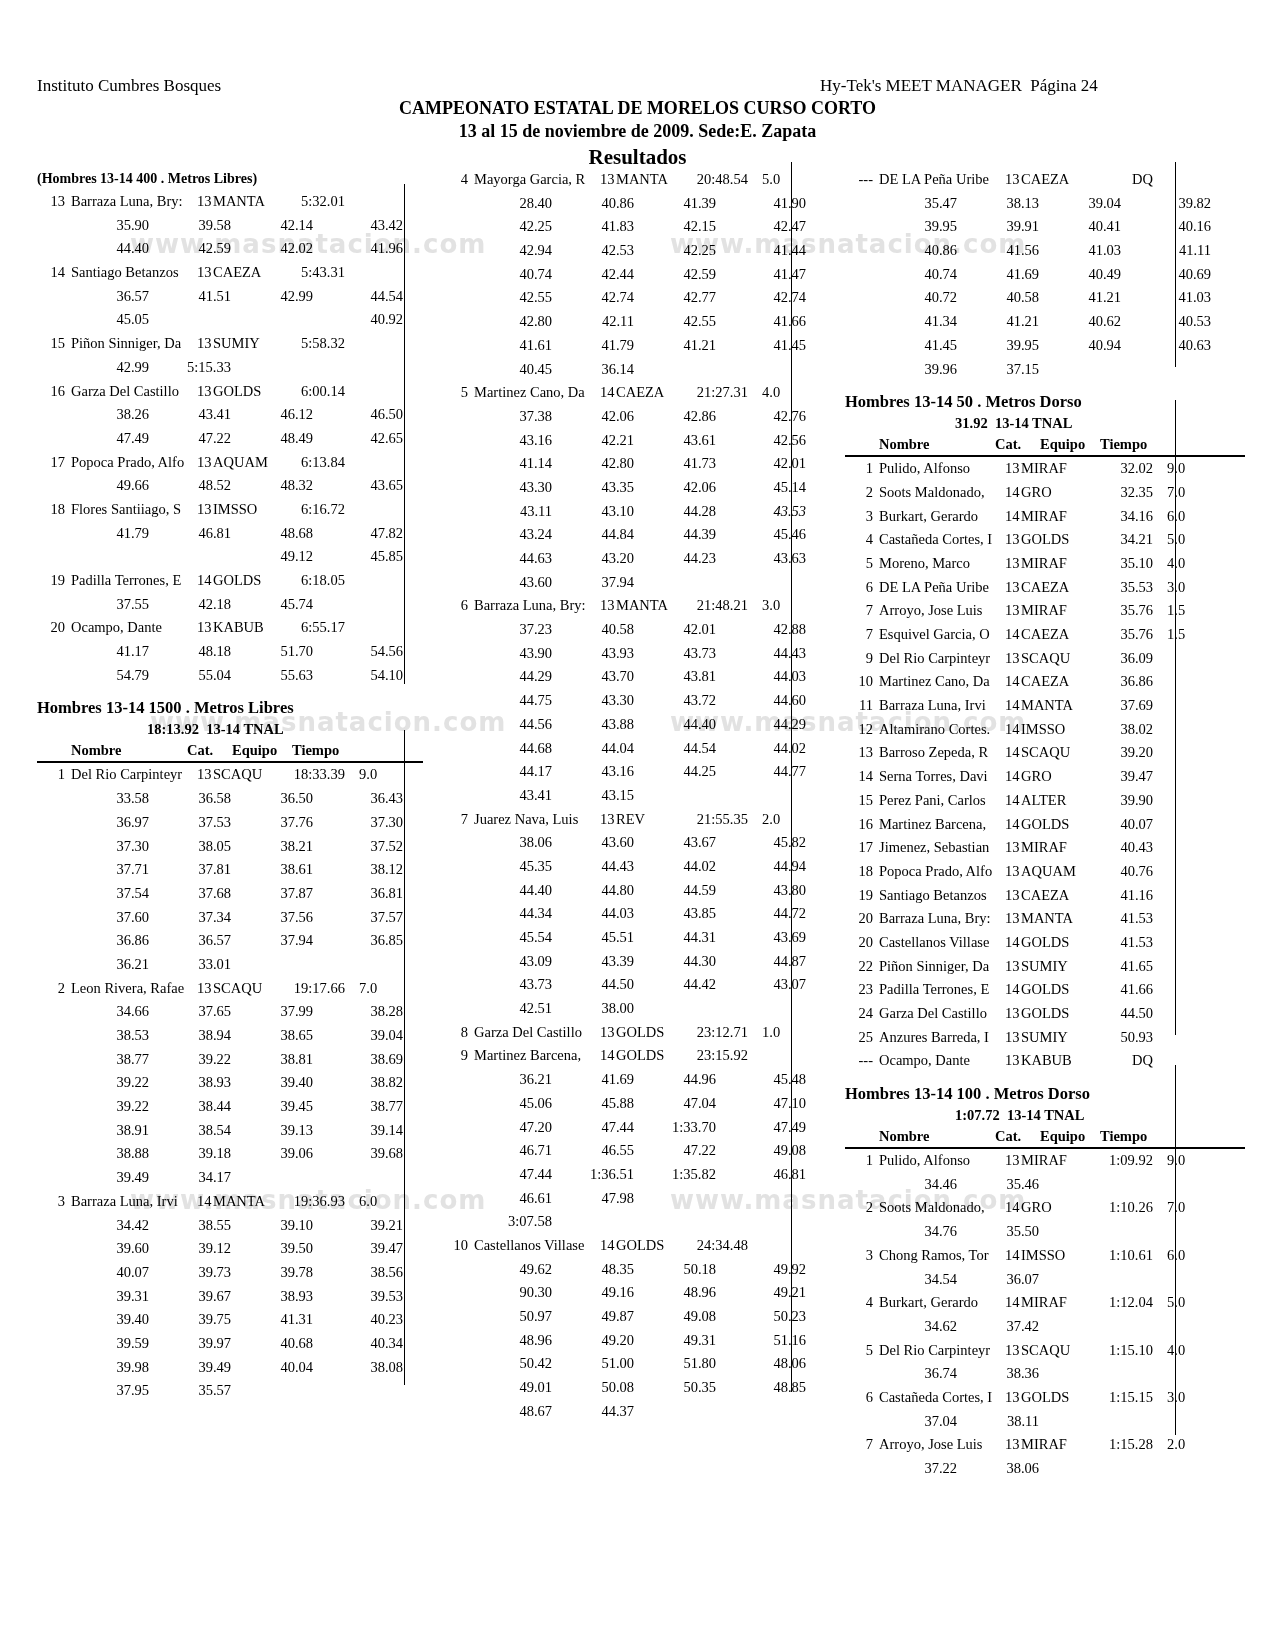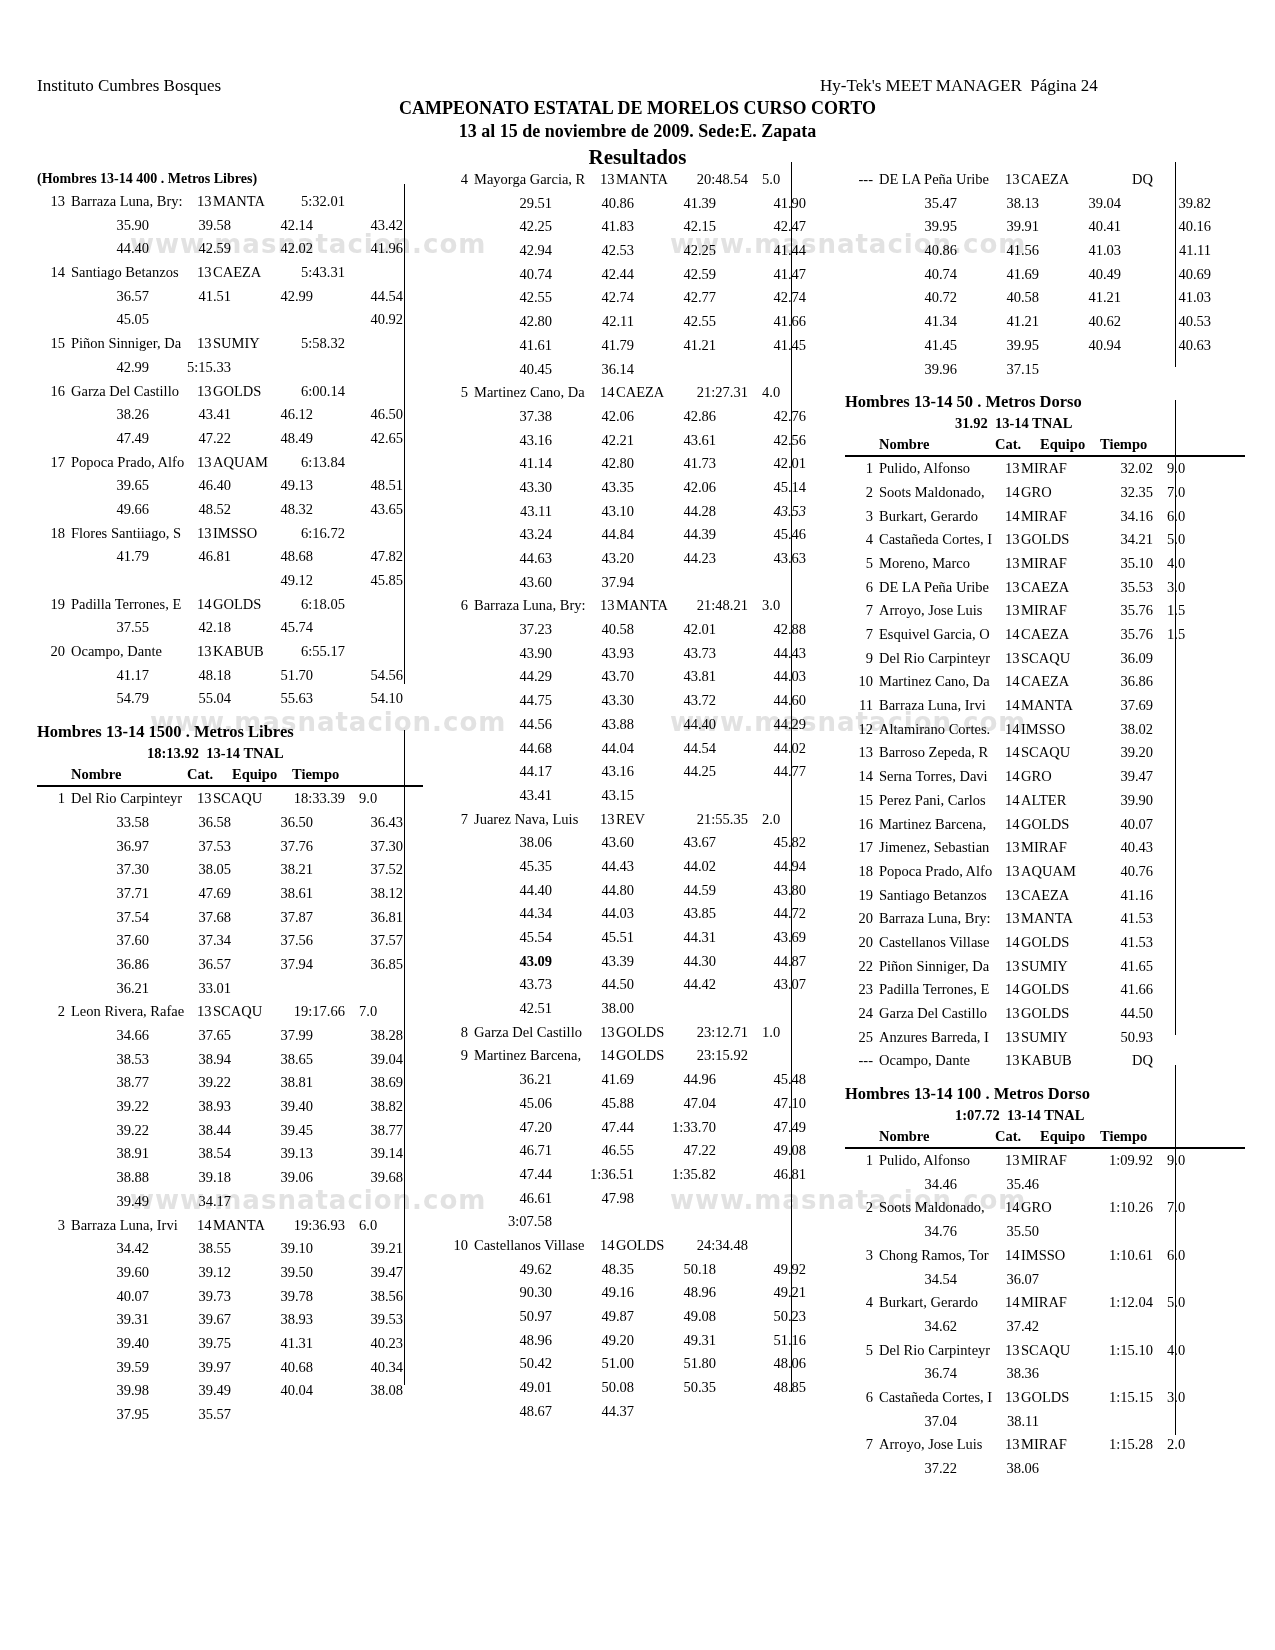--- a/index.html
+++ b/index.html
@@ -128,26 +128,20 @@
     </div>
     <div class="row">
       <span style="right:calc(100% - 28px); text-align:right;">17</span>
       <span style="left:34px; width:128px; overflow:hidden;">Popoca Prado, Alfo</span>
       <span style="left:160px;">13</span>
       <span style="left:176px;">AQUAM</span>
       <span style="right:calc(100% - 308px); text-align:right;">6:13.84</span>
       <span style="left:322px;"></span>
     </div>
     <div class="row">
-      <span style="right:calc(100% - 112px); text-align:right;">39.65</span>
-      <span style="right:calc(100% - 194px); text-align:right;">46.40</span>
-      <span style="right:calc(100% - 276px); text-align:right;">49.13</span>
-      <span style="right:calc(100% - 366px); text-align:right;">48.51</span>
-    </div>
-    <div class="row">
       <span style="right:calc(100% - 112px); text-align:right;">49.66</span>
       <span style="right:calc(100% - 194px); text-align:right;">48.52</span>
       <span style="right:calc(100% - 276px); text-align:right;">48.32</span>
       <span style="right:calc(100% - 366px); text-align:right;">43.65</span>
     </div>
     <div class="row">
       <span style="right:calc(100% - 28px); text-align:right;">18</span>
       <span style="left:34px; width:128px; overflow:hidden;">Flores Santiiago, S</span>
       <span style="left:160px;">13</span>
       <span style="left:176px;">IMSSO</span>
@@ -230,21 +224,21 @@
       <span style="right:calc(100% - 366px); text-align:right;">37.30</span>
     </div>
     <div class="row">
       <span style="right:calc(100% - 112px); text-align:right;">37.30</span>
       <span style="right:calc(100% - 194px); text-align:right;">38.05</span>
       <span style="right:calc(100% - 276px); text-align:right;">38.21</span>
       <span style="right:calc(100% - 366px); text-align:right;">37.52</span>
     </div>
     <div class="row">
       <span style="right:calc(100% - 112px); text-align:right;">37.71</span>
-      <span style="right:calc(100% - 194px); text-align:right;">47.69</span>
+      <span style="right:calc(100% - 194px); text-align:right;">37.81</span>
       <span style="right:calc(100% - 276px); text-align:right;">38.61</span>
       <span style="right:calc(100% - 366px); text-align:right;">38.12</span>
     </div>
     <div class="row">
       <span style="right:calc(100% - 112px); text-align:right;">37.54</span>
       <span style="right:calc(100% - 194px); text-align:right;">37.68</span>
       <span style="right:calc(100% - 276px); text-align:right;">37.87</span>
       <span style="right:calc(100% - 366px); text-align:right;">36.81</span>
     </div>
     <div class="row">
@@ -381,21 +375,21 @@
 <div class="col colB">
     <div class="row">
       <span style="right:calc(100% - 28px); text-align:right;">4</span>
       <span style="left:34px; width:128px; overflow:hidden;">Mayorga Garcia, R</span>
       <span style="left:160px;">13</span>
       <span style="left:176px;">MANTA</span>
       <span style="right:calc(100% - 308px); text-align:right;">20:48.54</span>
       <span style="left:322px;">5.0</span>
     </div>
     <div class="row">
-      <span style="right:calc(100% - 112px); text-align:right;">29.51</span>
+      <span style="right:calc(100% - 112px); text-align:right;">28.40</span>
       <span style="right:calc(100% - 194px); text-align:right;">40.86</span>
       <span style="right:calc(100% - 276px); text-align:right;">41.39</span>
       <span style="right:calc(100% - 366px); text-align:right;">41.90</span>
     </div>
     <div class="row">
       <span style="right:calc(100% - 112px); text-align:right;">42.25</span>
       <span style="right:calc(100% - 194px); text-align:right;margin-left:21px;">41.83</span>
       <span style="right:calc(100% - 276px); text-align:right;">42.15</span>
       <span style="right:calc(100% - 366px); text-align:right;">42.47</span>
     </div>
@@ -579,21 +573,21 @@
       <span style="right:calc(100% - 276px); text-align:right;">43.85</span>
       <span style="right:calc(100% - 366px); text-align:right;">44.72</span>
     </div>
     <div class="row">
       <span style="right:calc(100% - 112px); text-align:right;">45.54</span>
       <span style="right:calc(100% - 194px); text-align:right;">45.51</span>
       <span style="right:calc(100% - 276px); text-align:right;">44.31</span>
       <span style="right:calc(100% - 366px); text-align:right;">43.69</span>
     </div>
     <div class="row">
-      <span style="right:calc(100% - 112px); text-align:left;font-weight:bold;">43.09</span>
+      <span style="right:calc(100% - 112px); text-align:left;">43.09</span>
       <span style="right:calc(100% - 194px); text-align:right;">43.39</span>
       <span style="right:calc(100% - 276px); text-align:right;">44.30</span>
       <span style="right:calc(100% - 366px); text-align:right;">44.87</span>
     </div>
     <div class="row">
       <span style="right:calc(100% - 112px); text-align:right;">43.73</span>
       <span style="right:calc(100% - 194px); text-align:right;">44.50</span>
       <span style="right:calc(100% - 276px); text-align:right;">44.42</span>
       <span style="right:calc(100% - 366px); text-align:right;">43.07</span>
     </div>

